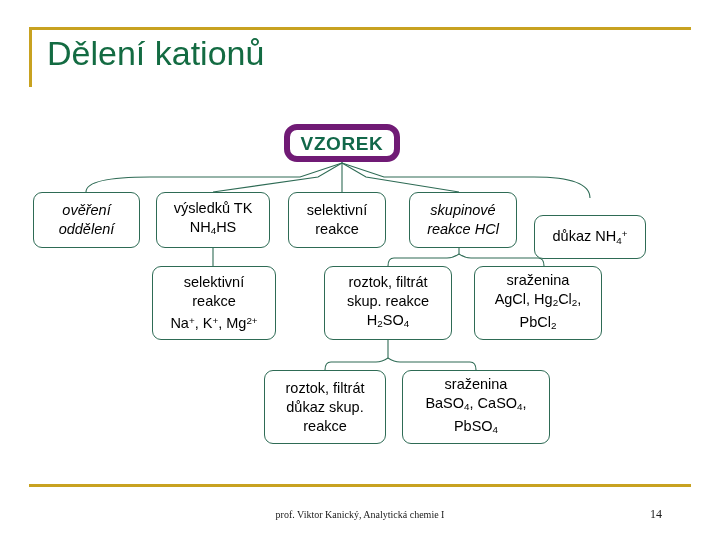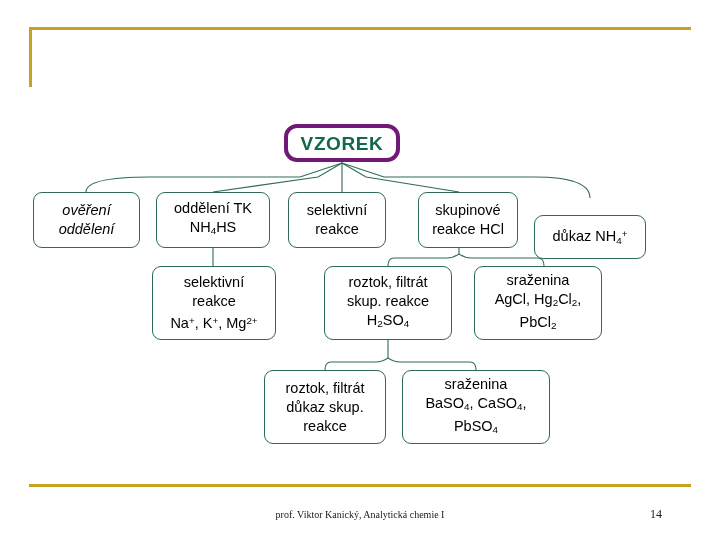--- a/index.html
+++ b/index.html
@@ -101,54 +101,55 @@
     align-items: center;
     justify-content: center;
     text-align: center;
     color: #000000;
     font-size: 14.5px;
     line-height: 19px;
   }
   .node .txt { display: block; width: 100%; padding: 0 4px; }
 
   .node.root {
-    border: 4px solid #701a75;
+    border: 6px solid #701a75;
     border-radius: 13px;
     color: #12684a;
     font-size: 19px;
     font-weight: bold;
     letter-spacing: 0.6px;
   }
 
   sub { font-size: 0.68em; vertical-align: -0.25em; }
   sup { font-size: 0.68em; vertical-align: 0.42em; }
 
   
   #node-root   { left: 284px; top: 124px; width: 116px; height: 38px; }
 
   #node-overeni    { left: 33px;  top: 192px; width: 107px; height: 56px; font-style: italic; }
   #node-oddeleni   { left: 156px; top: 192px; width: 114px; height: 56px; }
   #node-selektivni { left: 288px; top: 192px; width: 98px;  height: 56px; }
-  #node-skupinove  { left: 418px; top: 192px; width: 100px; height: 56px; }
+  #node-skupinove  { left: 409px; top: 192px; width: 108px; height: 56px; font-style: italic; }
   #node-dukaz      { left: 534px; top: 198px; width: 112px; height: 44px; margin-top: 17px; }
 
   #node-selektivni2 { left: 152px; top: 266px; width: 124px; height: 74px; }
   #node-roztok1     { left: 324px; top: 266px; width: 128px; height: 74px; }
   #node-srazenina1  { left: 474px; top: 266px; width: 128px; height: 74px; }
 
   #node-roztok2     { left: 264px; top: 370px; width: 122px; height: 74px; }
   #node-srazenina2  { left: 402px; top: 370px; width: 148px; height: 74px; }
 </style>
 </head>
 <body>
 
 <div id="slide">
 
   <div id="title-rule-top"></div>
   <div id="title-rule-left"></div>
+  <div id="page-title">Dělení kationů</div>
 
   <div id="diagram">
 
     <svg id="connectors" viewBox="0 0 720 540" width="720" height="540" aria-hidden="true">
       <g fill="none" stroke="#2e6b55" stroke-width="1.1">
 
         <path d="M342,162 L342,192"></path>
         <path d="M342,163 L300,177 L150,177 Q86,177 86,192"></path>
         <path d="M342,163 L318,177 L213,192"></path>
         <path d="M342,163 L366,177 L459,192"></path>
@@ -172,21 +173,21 @@
 
     <div class="node" id="node-overeni">
       <span class="txt">
         <span>ověření</span><br>
         <span>oddělení</span>
       </span>
     </div>
 
     <div class="node" id="node-oddeleni">
       <span class="txt">
-        <span>oddělení TK</span><br>
+        <span>výsledků TK</span><br>
         <span>NH<sub>4</sub>HS</span>
       </span>
     </div>
 
     <div class="node" id="node-selektivni">
       <span class="txt">
         <span>selektivní</span><br>
         <span>reakce</span>
       </span>
     </div>

